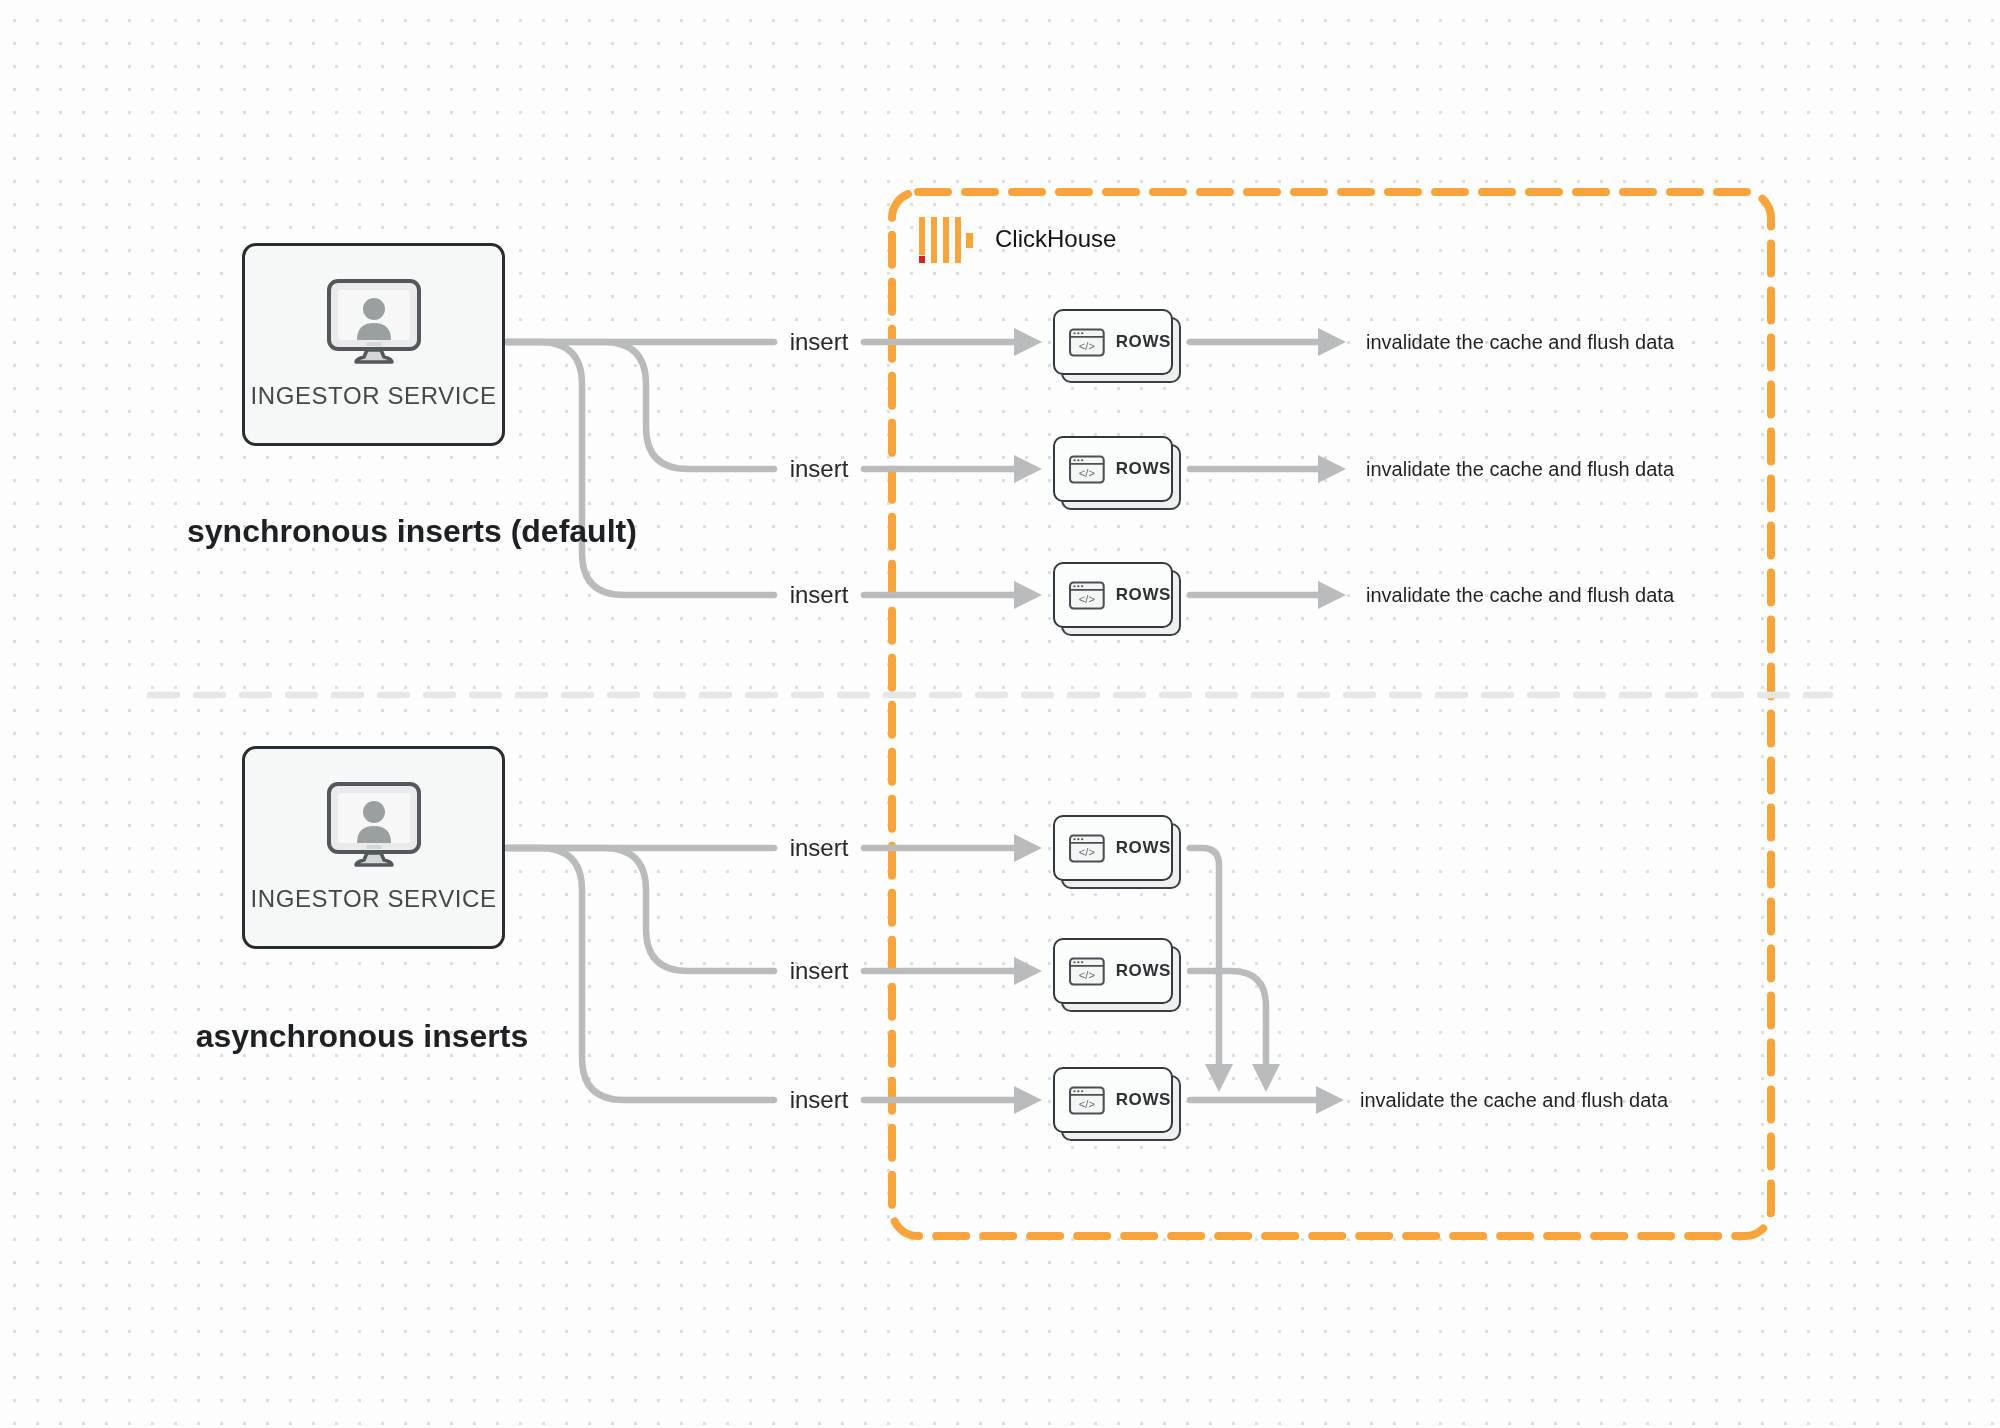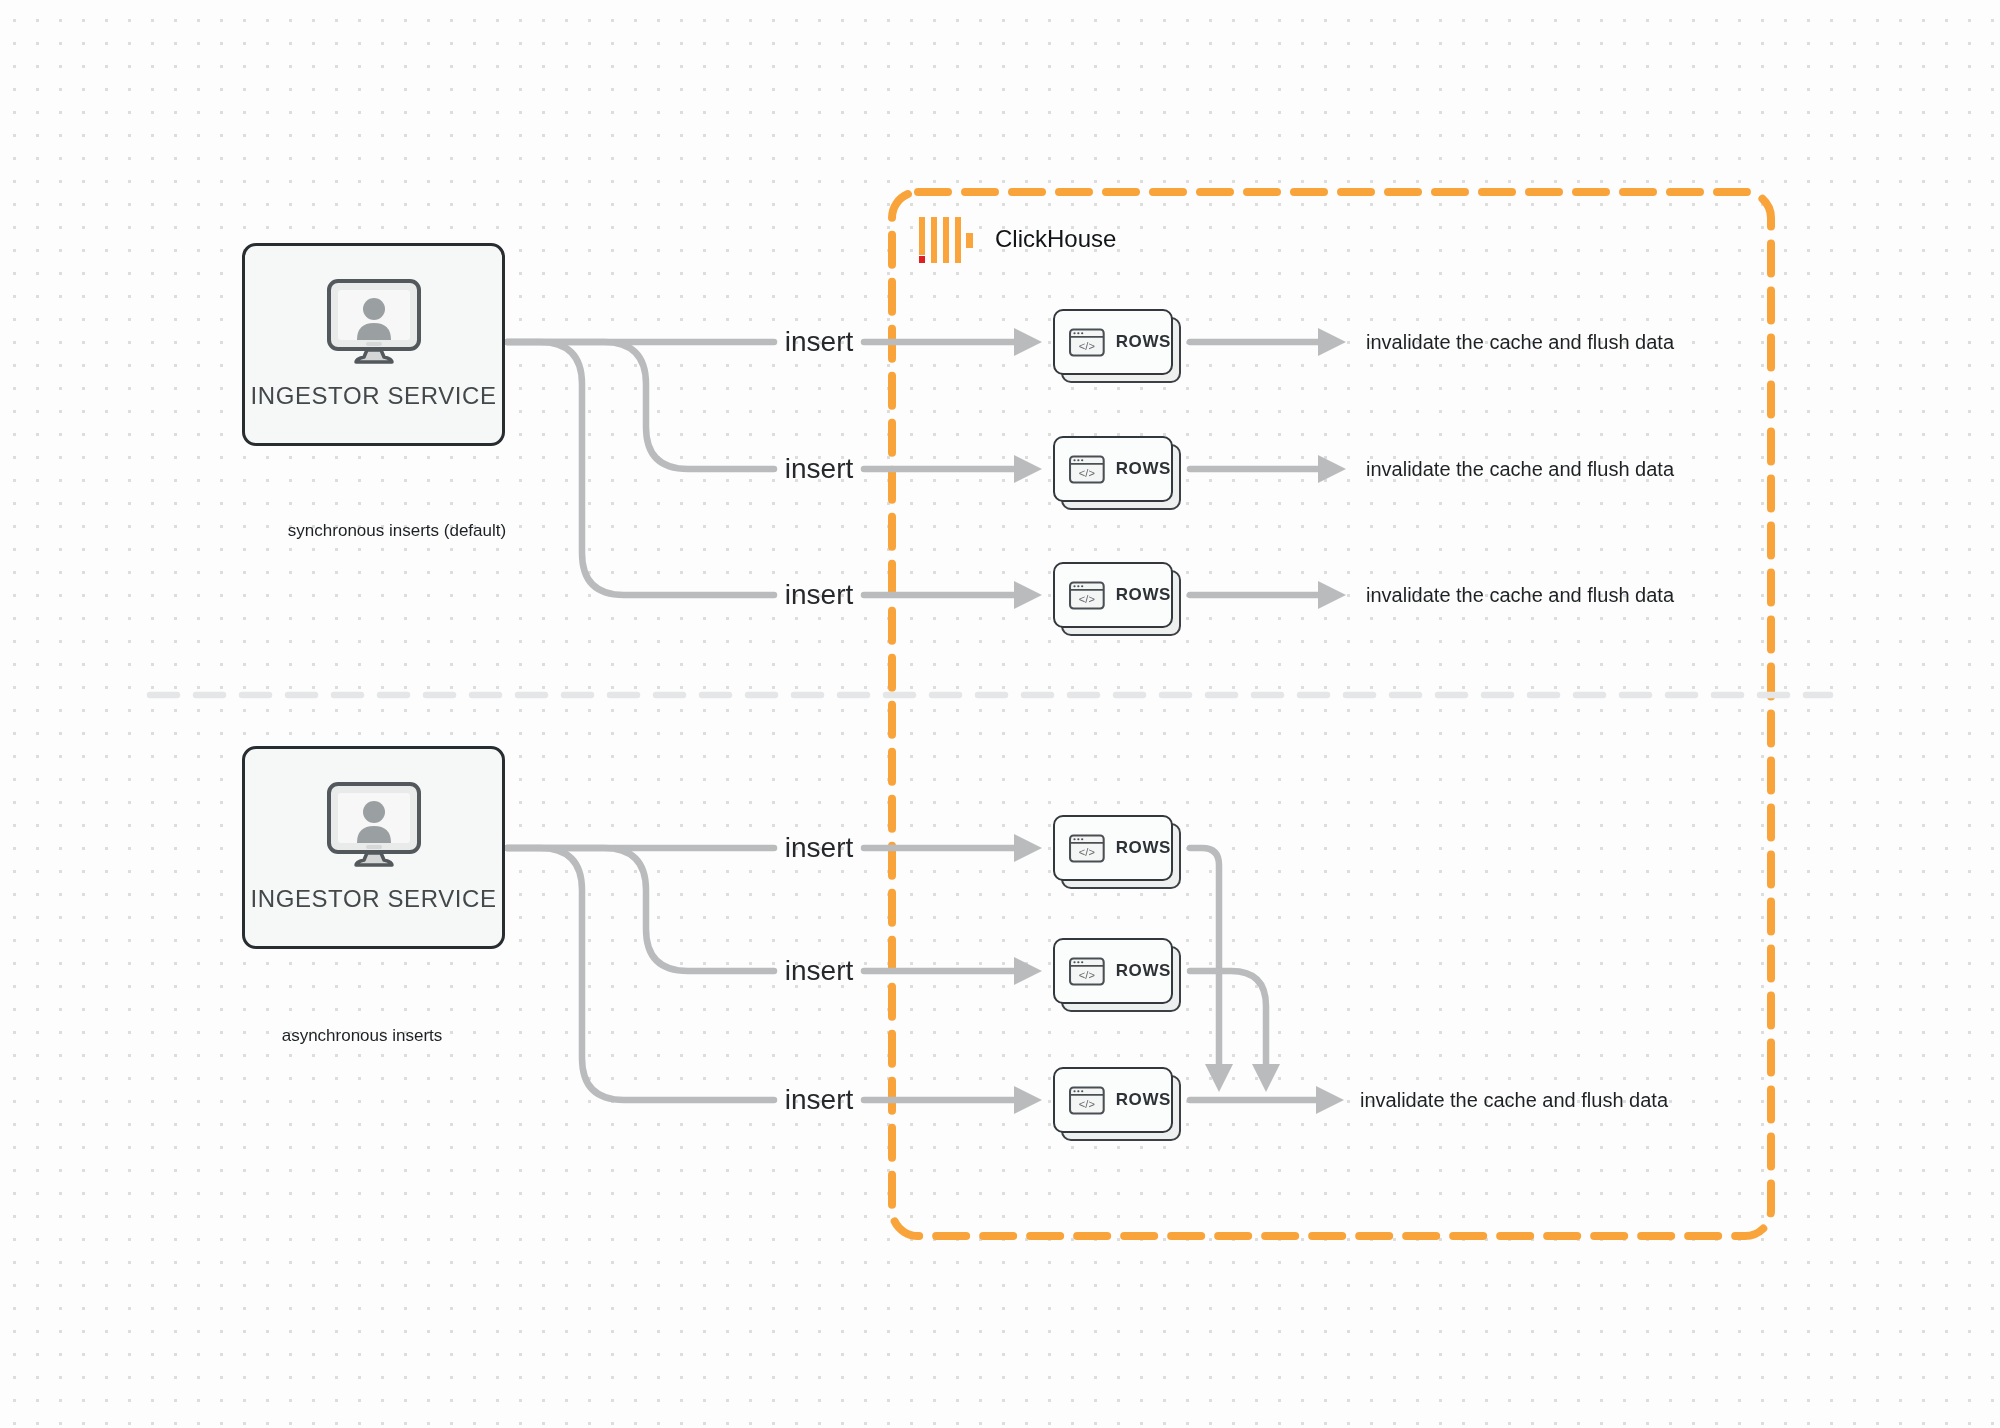--- a/index.html
+++ b/index.html
@@ -22,28 +22,28 @@
     display:flex;flex-direction:column;align-items:center;
   }
   .ingestor .monitor{margin-top:32px;}
   .ingestor-label{
     margin-top:14px;font-size:24px;color:#43484b;letter-spacing:.6px;
     font-weight:400;white-space:nowrap;
   }
 
   
   .caption{
-    font-size:17px;font-weight:400;color:#1d2124;white-space:nowrap;
+    font-size:32px;font-weight:700;color:#1d2124;white-space:nowrap;
     text-align:center;width:420px;height:30px;line-height:30px;
   }
 
   
   .insert-label{
     width:90px;height:32px;line-height:32px;text-align:center;
-    font-size:28px;color:#26292b;
+    font-size:24px;color:#26292b;
   }
   .result-label{
     height:32px;line-height:32px;font-size:20px;color:#1e2224;white-space:nowrap;
   }
 
   
   .ch-header{display:flex;align-items:center;gap:20px;}
   .ch-label{font-size:24px;font-weight:500;color:#121517;white-space:nowrap;}
 
   

